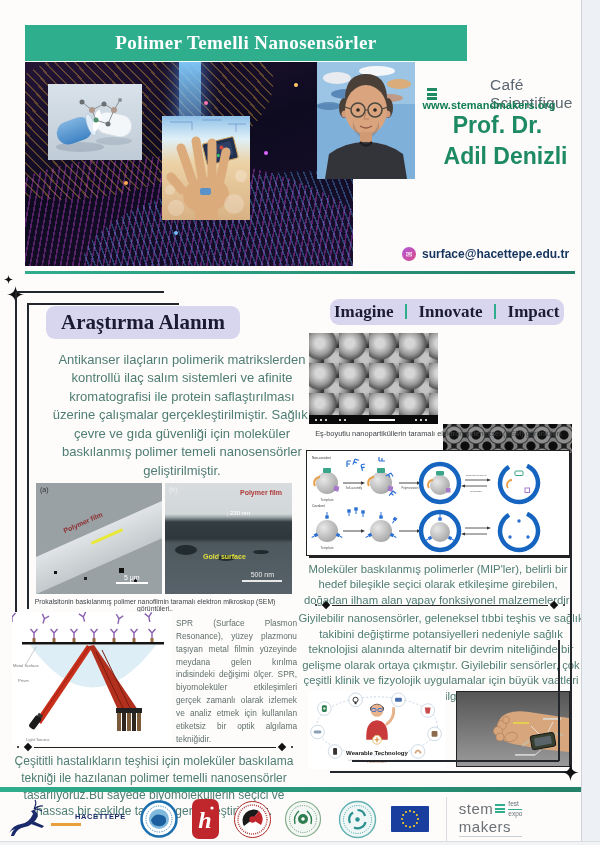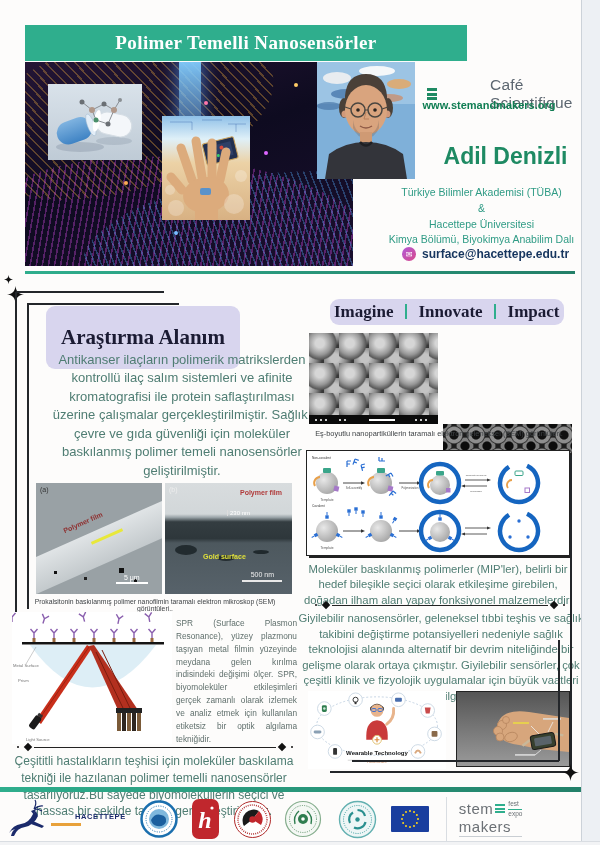--- a/index.html
+++ b/index.html
@@ -165,48 +165,43 @@
   <div class="abs logo-cell" style="left:427px;top:76px;gap:48px;">
     <div style="margin-right:5px;">
       <div style="width:10px;height:3px;background:#1e8a63;margin:1.5px 0;"></div>
       <div style="width:10px;height:3px;background:#1e8a63;margin:1.5px 0;"></div>
       <div style="width:10px;height:3px;background:#1e8a63;margin:1.5px 0;"></div>
     </div>
     <span style="font-size:15.5px;color:#5c6670;letter-spacing:.2px;">Café Scientifique</span>
   </div>
   <div class="abs" style="left:400px;top:99px;width:178px;text-align:center;font-size:11px;font-weight:700;color:#0f7d52;">www.stemandmakers.org</div>
 
+  <div class="abs" style="left:415px;top:112px;width:165px;text-align:center;font-size:23px;font-weight:700;color:#1e8a63;">Prof. Dr.</div>
   <div class="abs" style="left:415px;top:143px;width:181px;text-align:center;font-size:23px;font-weight:700;color:#1e8a63;">Adil Denizli</div>
 
-  <div class="abs" style="left:383px;top:185px;width:197px;text-align:center;font-size:10.5px;color:#2f9b85;line-height:1.5;">
-    <div>Türkiye Bilimler Akademisi (TÜBA)</div>
-    <div>&amp;</div>
-    <div>Hacettepe Üniversitesi</div>
-    <div>Kimya Bölümü, Biyokimya Anabilim Dalı</div>
-  </div>
 
   <div class="abs logo-cell" style="left:402px;top:247px;">
     <span style="width:14px;height:14px;border-radius:50%;background:linear-gradient(135deg,#b05ad9,#d94a8a);display:inline-flex;align-items:center;justify-content:center;color:#fff;font-size:8px;margin-right:6px;">✉</span>
     <span style="font-size:12px;font-weight:700;color:#16355e;">surface@hacettepe.edu.tr</span>
   </div>
 
   <div class="abs teal-line" style="left:25px;top:271px;width:550px;height:3px;"></div>
 
   <svg class="spark" style="left:4px;top:275px;" width="9" height="9" viewBox="0 0 24 24">
       <path d="M12,0 C13,8 16,11 24,12 C16,13 13,16 12,24 C11,16 8,13 0,12 C8,11 11,8 12,0Z" fill="#111"></path>
     </svg>
   <svg class="spark" style="left:7px;top:286px;" width="17" height="17" viewBox="0 0 24 24">
       <path d="M12,0 C13,8 16,11 24,12 C16,13 13,16 12,24 C11,16 8,13 0,12 C8,11 11,8 12,0Z" fill="#111"></path>
     </svg>
   <div class="abs bar-h" style="left:16px;top:291px;width:148px;"></div>
   <div class="abs bar-v" style="left:15px;top:292px;height:336px;"></div>
   <div class="abs bar-h" style="left:27px;top:303px;width:152px;"></div>
   <div class="abs bar-v" style="left:27px;top:303px;height:306px;"></div>
 
-  <div class="abs pill" style="left:46px;top:306px;padding:19px 15px;">
+  <div class="abs pill" style="left:46px;top:306px;padding:4px 15px;">
     <span class="serif" style="font-size:21px;font-weight:700;color:#1b1b33;">Araştırma Alanım</span>
   </div>
 
   <div class="abs body-text" style="left:28px;top:351px;width:268px;font-size:13px;margin-left:20px;">Antikanser ilaçların polimerik matrikslerden kontrollü ilaç salım sistemleri ve afinite kromatografisi ile protein saflaştırılması üzerine çalışmalar gerçekleştirilmiştir. Sağlık, çevre ve gıda güvenliği için moleküler baskılanmış polimer temeli nanosensörler geliştirilmiştir.</div>
 
   <div class="abs" style="left:36px;top:483px;width:256px;height:111px;display:flex;">
     <div class="sem-a" style="width:126px;height:111px;margin-right:3px;">
       <div class="abs" style="left:-30px;top:40px;width:220px;height:34px;background:linear-gradient(180deg,#e0e4e6,#c3c9cc);transform:rotate(-24deg);"></div>
       <div class="abs" style="left:54px;top:52px;width:34px;height:3px;background:#e8e83a;transform:rotate(-24deg);"></div>
       <div class="abs" style="left:18px;top:88px;width:3px;height:3px;background:#111;box-shadow:66px -2px 0 1px #111,30px 6px 0 0 #222,80px 8px 0 0 #111;"></div>

